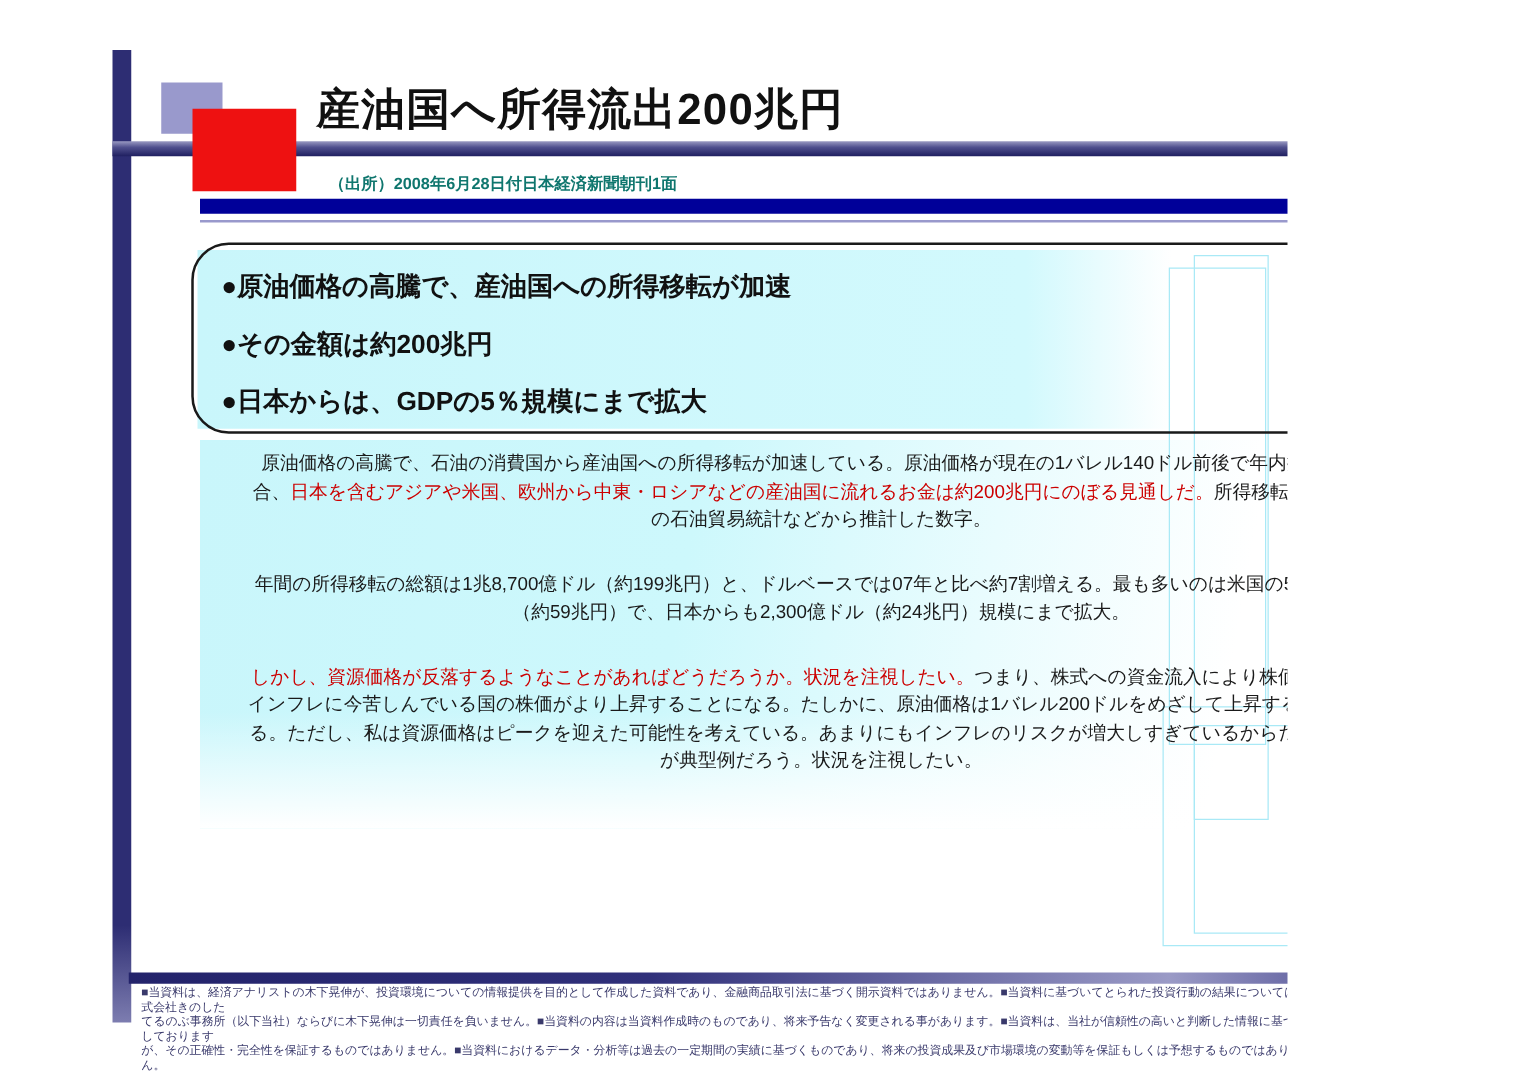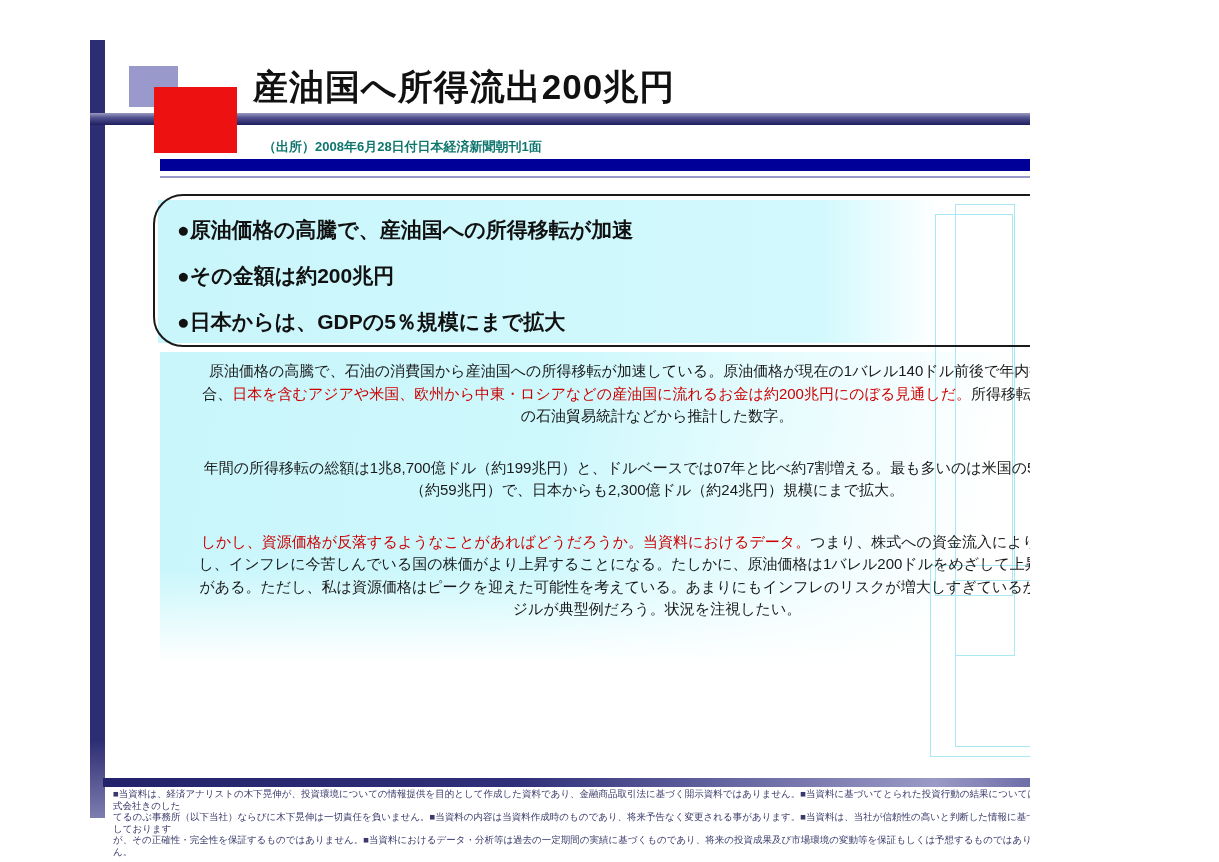--- a/index.html
+++ b/index.html
@@ -120,21 +120,21 @@
 
   <div class="summary-box">
     <div class="bullet">●原油価格の高騰で、産油国への所得移転が加速</div>
     <div class="bullet">●その金額は約200兆円</div>
     <div class="bullet">●日本からは、GDPの5％規模にまで拡大</div>
   </div>
 
   <div class="body-text">
     <p><span>原油価格の高騰で、石油の消費国から産油国への所得移転が加速している。原油価格が現在の1バレル140ドル前後で年内推移した場合、</span><span class="red">日本を含むアジアや米国、欧州から中東・ロシアなどの産油国に流れるお金は約200兆円にのぼる見通しだ。</span><span>所得移転の額は英BPの石油貿易統計などから推計した数字。</span></p>
     <p><span>年間の所得移転の総額は1兆8,700億ドル（約199兆円）と、ドルベースでは07年と比べ約7割増える。最も多いのは米国の5,560億ドル（約59兆円）で、日本からも2,300億ドル（約24兆円）規模にまで拡大。</span></p>
-    <p><span class="red">しかし、資源価格が反落するようなことがあればどうだろうか。当資料におけるデータ。</span><span>つまり、株式への資金流入により株価が上昇し、インフレに今苦しんでいる国の株価がより上昇することになる。たしかに、原油価格は1バレル200ドルをめざして上昇する可能性がある。ただし、私は資源価格はピークを迎えた可能性を考えている。あまりにもインフレのリスクが増大しすぎているからだ。ブラジルが典型例だろう。状況を注視したい。</span></p>
+    <p><span class="red">しかし、資源価格が反落するようなことがあればどうだろうか。状況を注視したい。</span><span>つまり、株式への資金流入により株価が上昇し、インフレに今苦しんでいる国の株価がより上昇することになる。たしかに、原油価格は1バレル200ドルをめざして上昇する可能性がある。ただし、私は資源価格はピークを迎えた可能性を考えている。あまりにもインフレのリスクが増大しすぎているからだ。ブラジルが典型例だろう。状況を注視したい。</span></p>
   </div>
 
   <div class="footer-rule"></div>
   <div class="disclaimer">
     <div>■当資料は、経済アナリストの木下晃伸が、投資環境についての情報提供を目的として作成した資料であり、金融商品取引法に基づく開示資料ではありません。■当資料に基づいてとられた投資行動の結果については、株式会社きのした</div>
     <div>てるのぶ事務所（以下当社）ならびに木下晃伸は一切責任を負いません。■当資料の内容は当資料作成時のものであり、将来予告なく変更される事があります。■当資料は、当社が信頼性の高いと判断した情報に基づき作成しております</div>
     <div>が、その正確性・完全性を保証するものではありません。■当資料におけるデータ・分析等は過去の一定期間の実績に基づくものであり、将来の投資成果及び市場環境の変動等を保証もしくは予想するものではありません。</div>
   </div>
   <div class="page-number">4</div>
 

